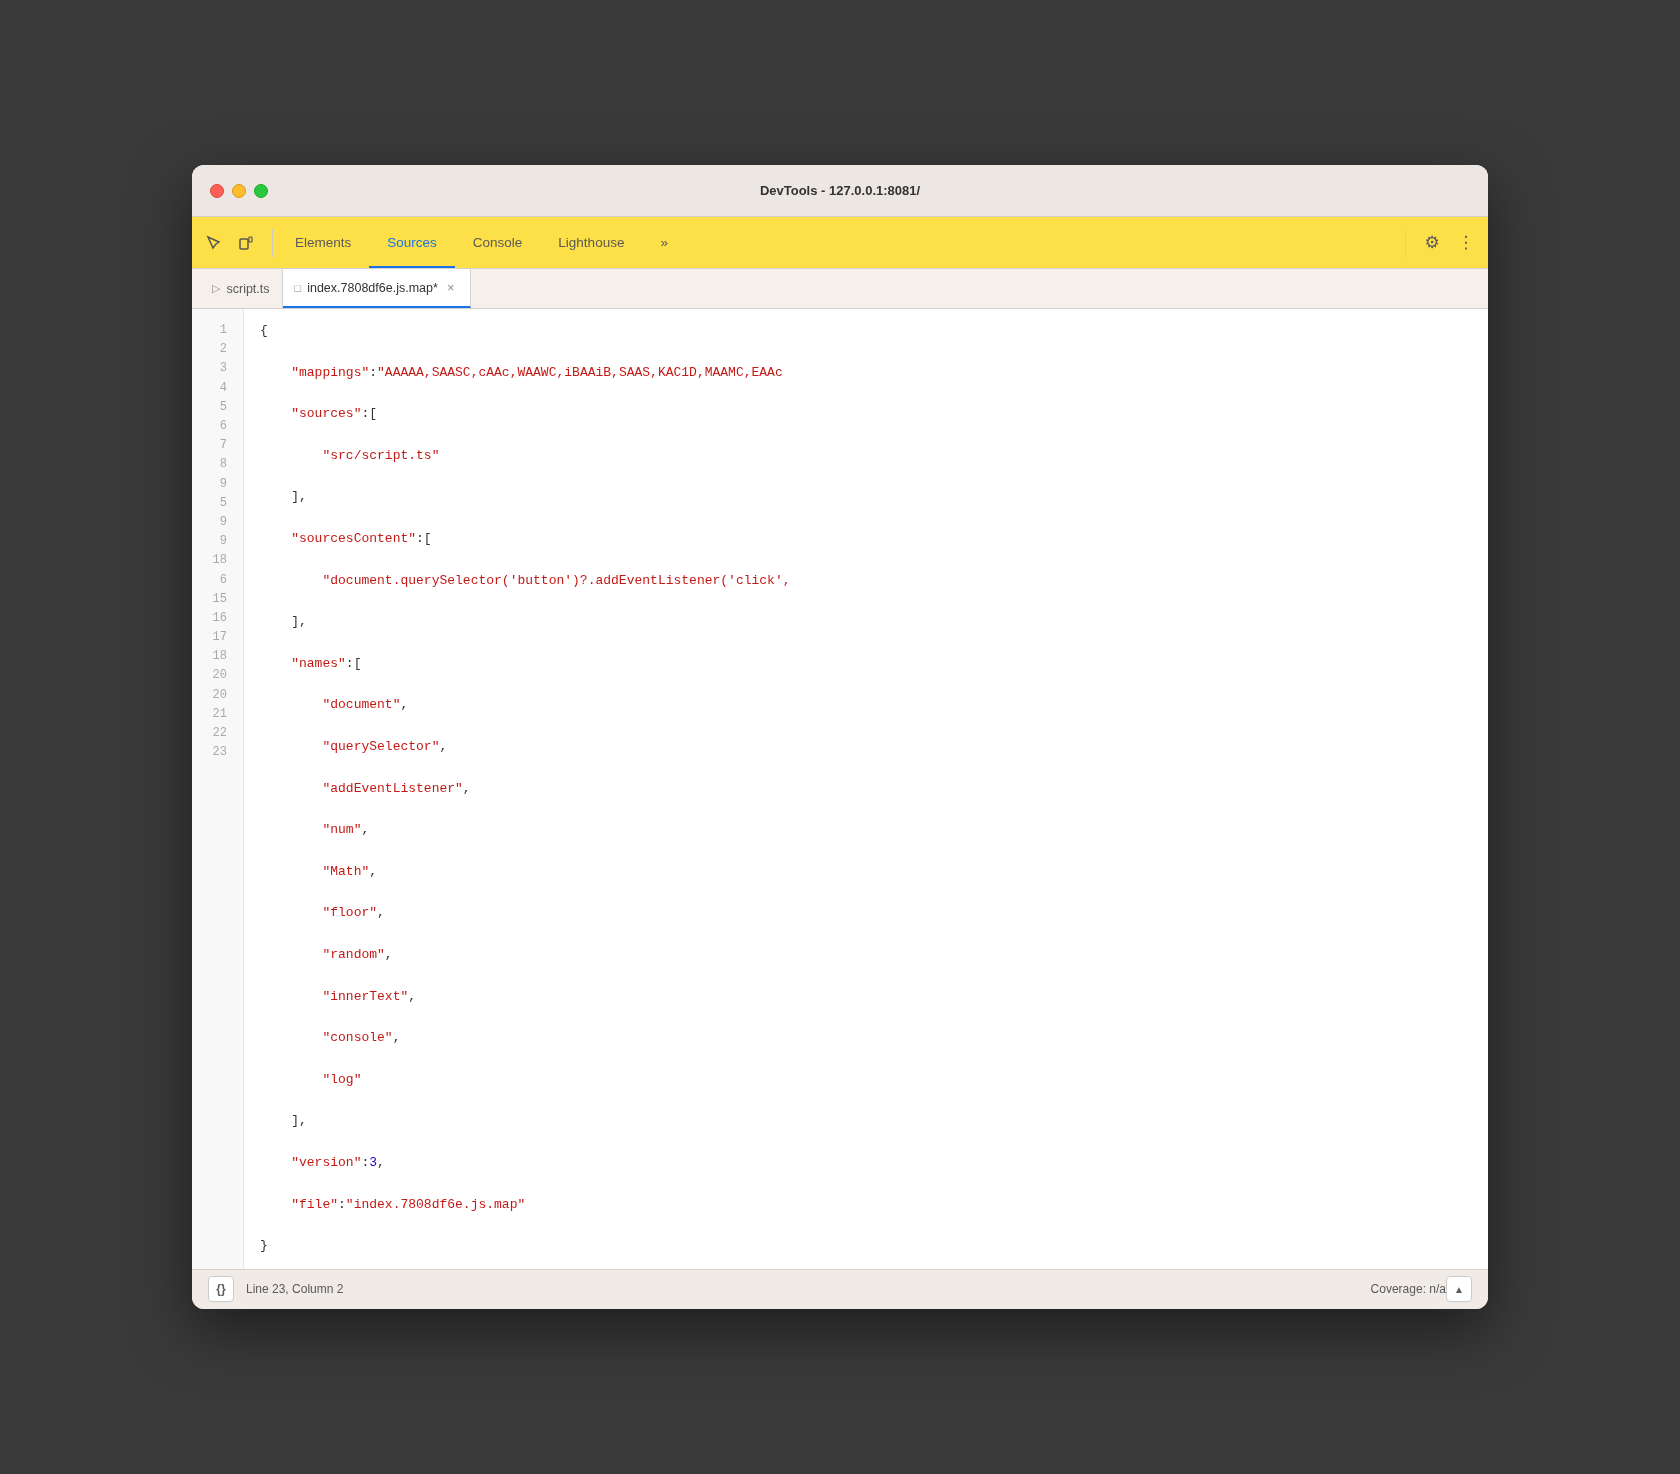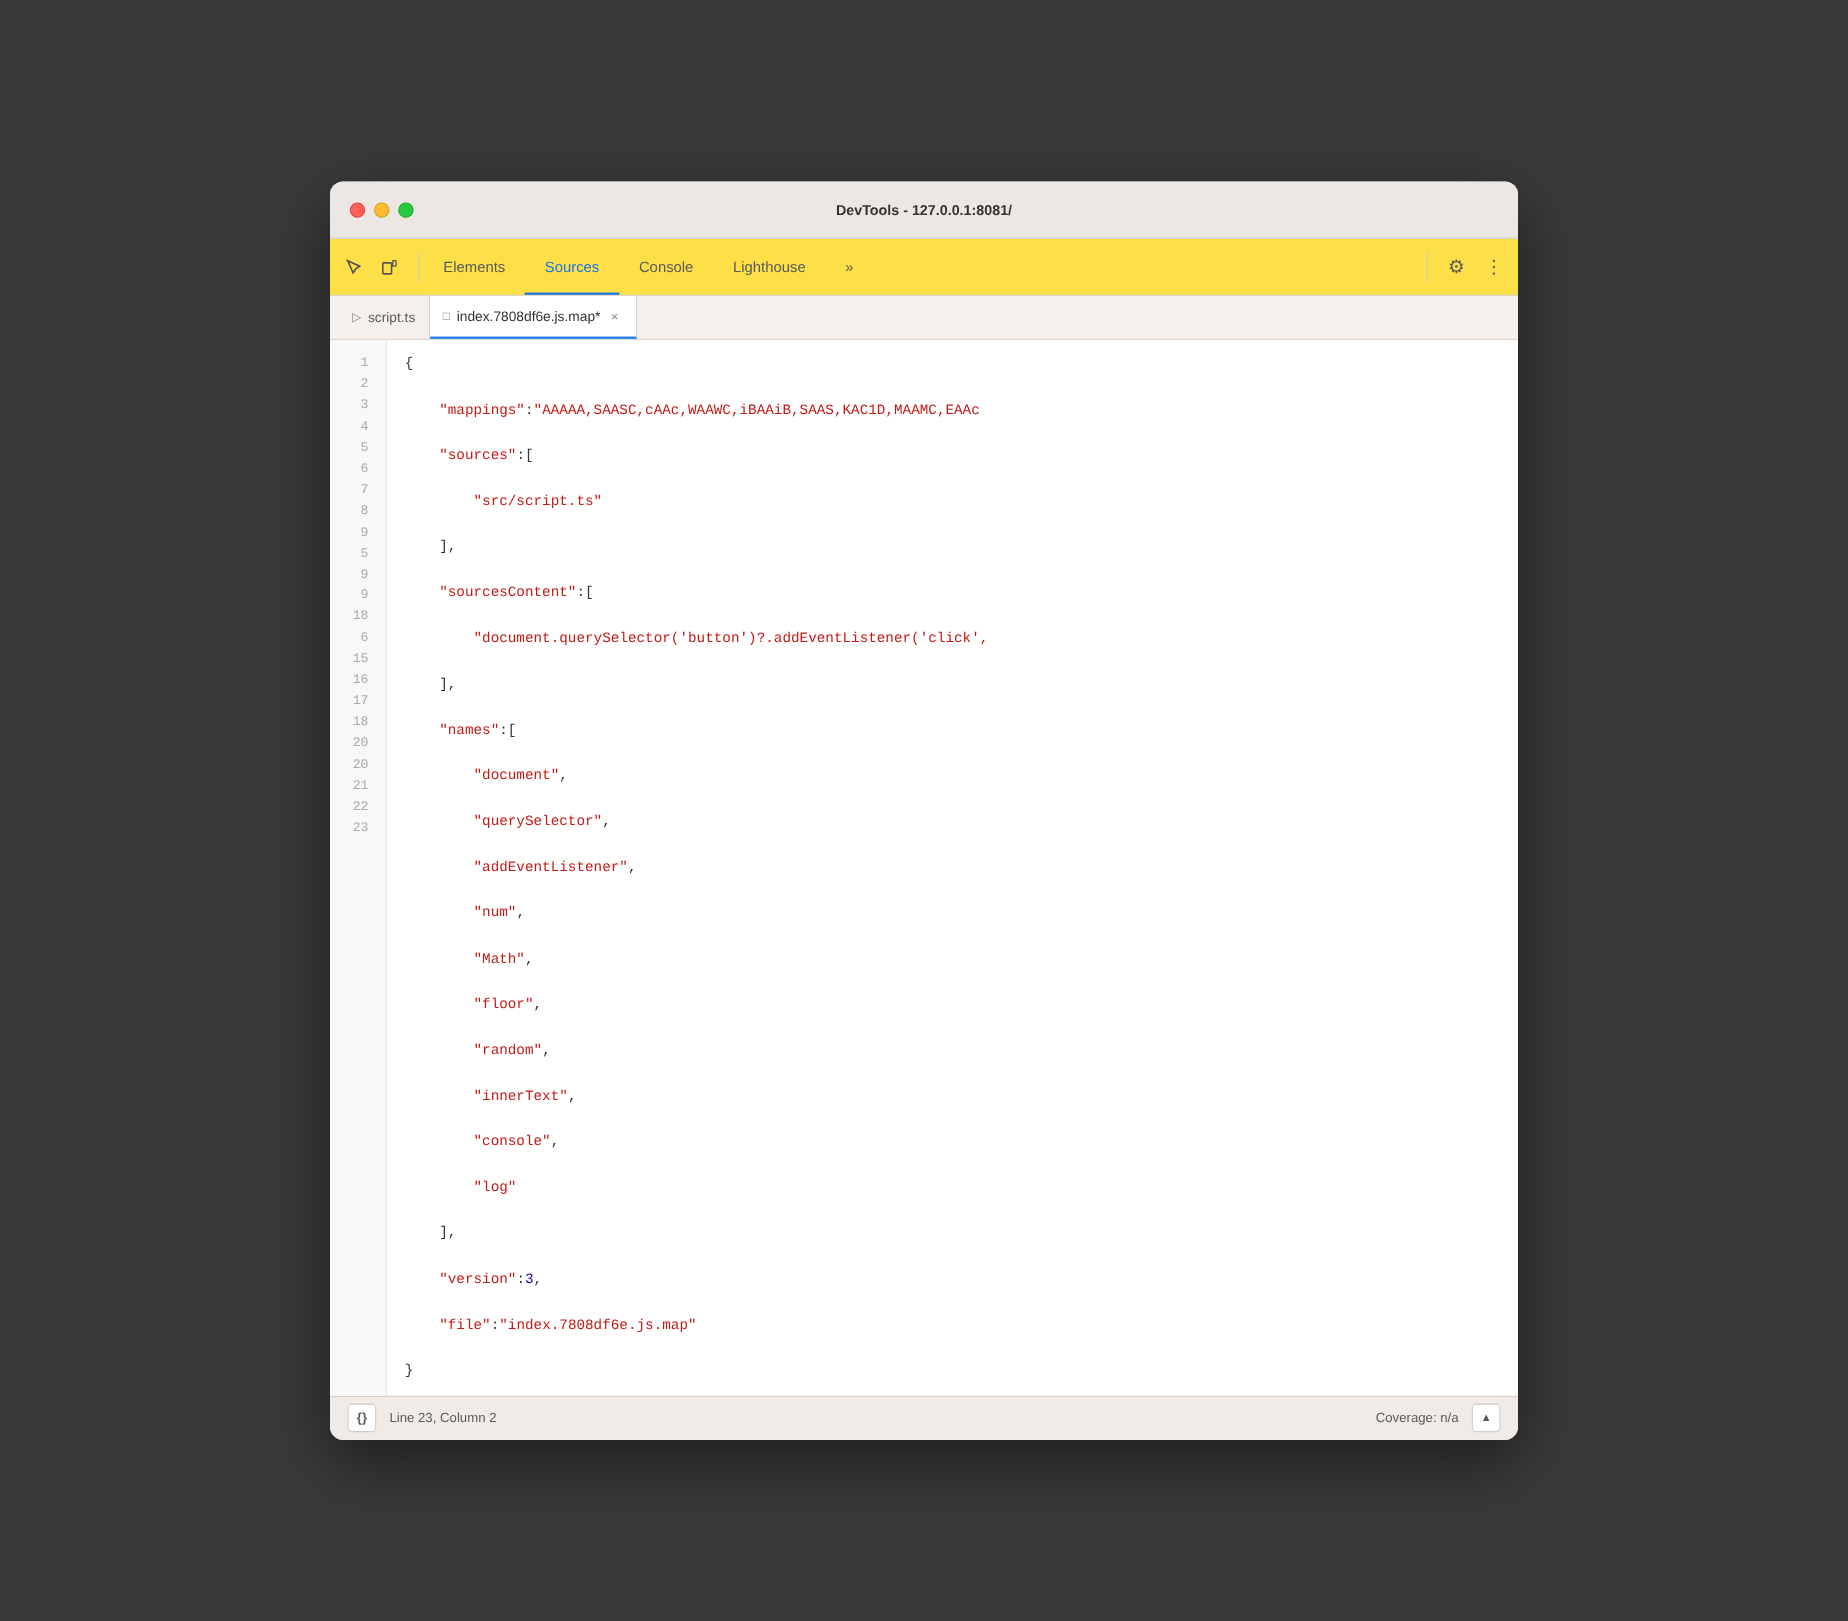--- a/index.html
+++ b/index.html
@@ -7,21 +7,21 @@
     body {
       background: #3a3a3a;
       display: flex;
       justify-content: center;
       align-items: center;
       min-height: 100vh;
       font-family: -apple-system, BlinkMacSystemFont, 'Helvetica Neue', sans-serif;
     }
 
     .window {
-      width: 1080px;
+      width: 1296px;
       background: #f5f0eb;
       border-radius: 12px;
       overflow: hidden;
       box-shadow: 0 20px 60px rgba(0,0,0,0.5);
     }
 
     
     .title-bar {
       background: #ece7e2;
       height: 52px;
@@ -260,21 +260,20 @@
       justify-content: center;
       font-size: 12px;
       cursor: pointer;
       font-weight: 600;
       background: #fff;
     }
 
     .status-right {
       display: flex;
       align-items: center;
-      gap: 12px;
     }
 
     .coverage-btn {
       width: 26px;
       height: 26px;
       border: 1px solid #ccc;
       border-radius: 4px;
       display: flex;
       align-items: center;
       justify-content: center;

